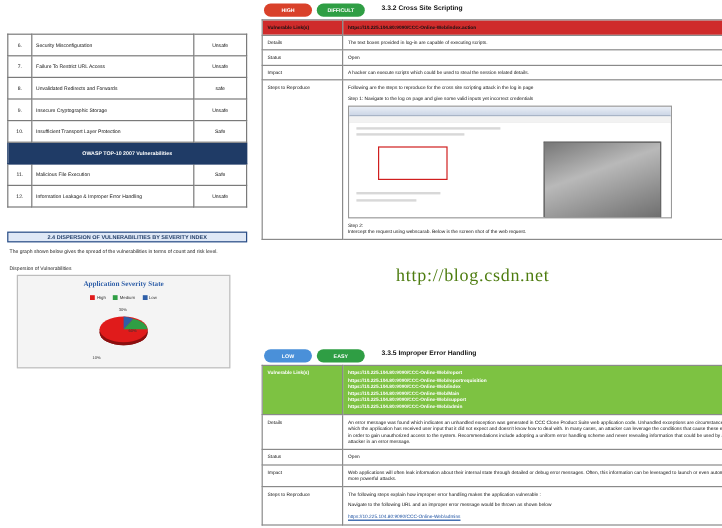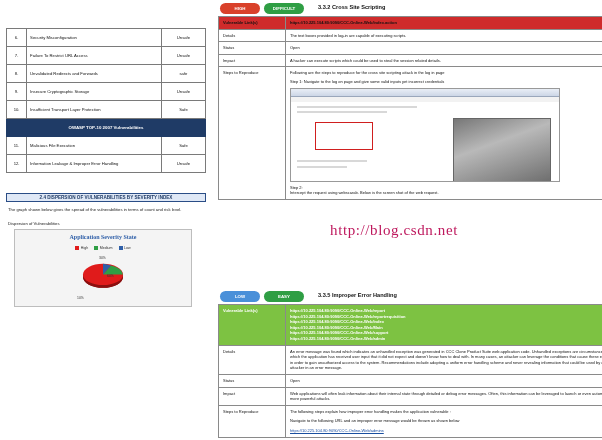--- a/index.html
+++ b/index.html
@@ -127,21 +127,21 @@
     background:linear-gradient(160deg,#777 0%,#b9b9b9 40%,#6f6f6f 100%);
     border:0.5px solid #666;
   }
   .shot .tline{position:absolute;background:#d8d8d8;height:2px;}
 
   
   #watermark{
     position:absolute;left:186px;top:222px;width:416px;
     text-align:center;
     font-family:"Liberation Serif", serif;
-    font-size:15px;color:#be185d;letter-spacing:0.6px;
+    font-size:15px;color:#4d7c0f;letter-spacing:0.6px;
     white-space:nowrap;
     pointer-events:none;
   }
 </style>
 </head>
 <body>
 
 <div class="panel" id="left-page">
 
   <table class="vuln">

